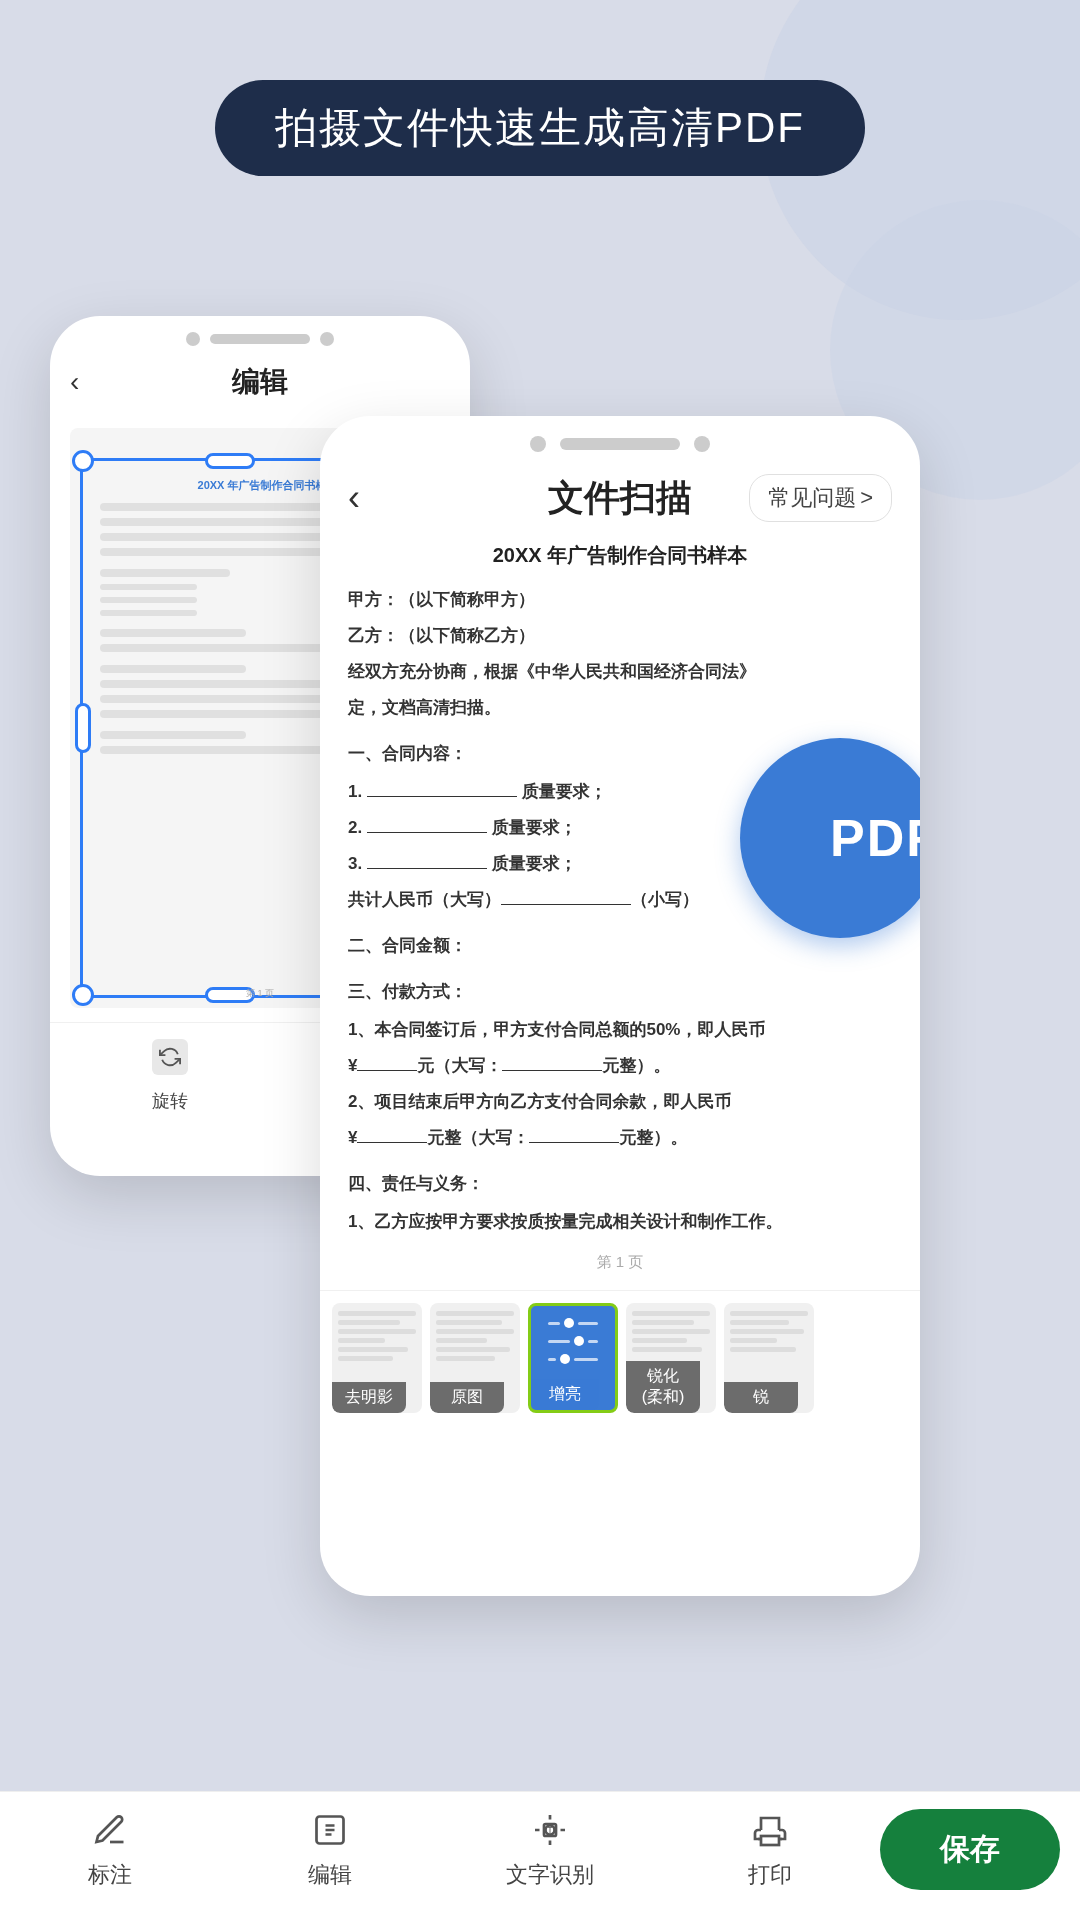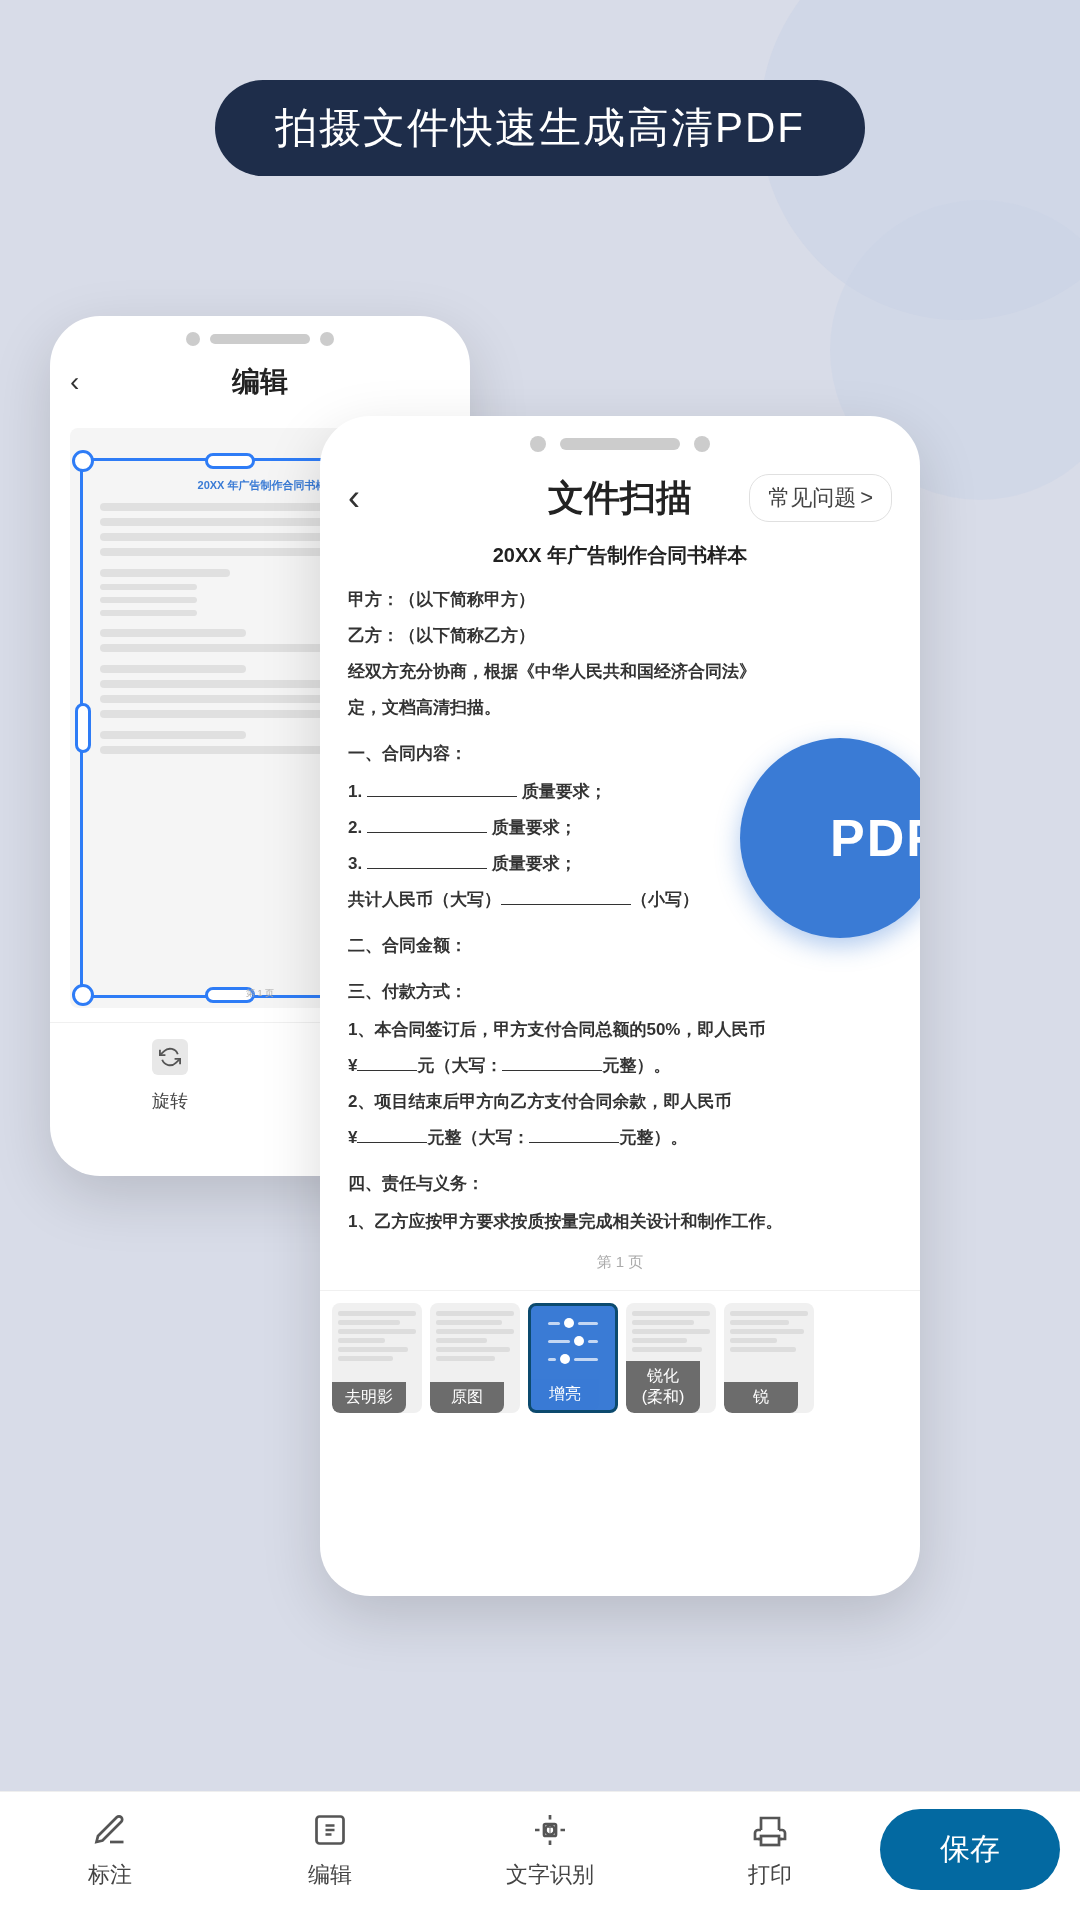--- a/index.html
+++ b/index.html
@@ -324,21 +324,21 @@
       position: absolute;
       bottom: 0; left: 0; right: 16px;
       background: rgba(0,0,0,0.55);
       text-align: center;
       padding: 5px 12px;
       font-size: 16px;
       color: #fff;
       border-radius: 0 0 8px 8px;
     }
     .thumbnail.active {
-      border: 3px solid #0c4a6e;
+      border: 3px solid #84cc16;
       background: #3a7bd5;
     }
     .thumbnail.active .thumb-label {
       background: rgba(58,123,213,0.8);
     }
     .active-icon {
       display: flex;
       align-items: center;
       justify-content: center;
       height: 70px;
@@ -390,27 +390,27 @@
       width: 44px; height: 44px;
       display: flex;
       align-items: center;
       justify-content: center;
     }
     .nav-label {
       font-size: 22px;
       color: #444;
     }
     .save-btn {
-      background: #0369a1;
+      background: #15803d;
       color: #fff;
       border: none;
       border-radius: 50px;
       padding: 20px 60px;
       font-size: 30px;
-      font-weight: 400;
+      font-weight: 700;
       cursor: pointer;
       margin-right: 20px;
     }
 
     
     svg { display: block; }
 
     
     .doc-scroll {
       height: 740px;

